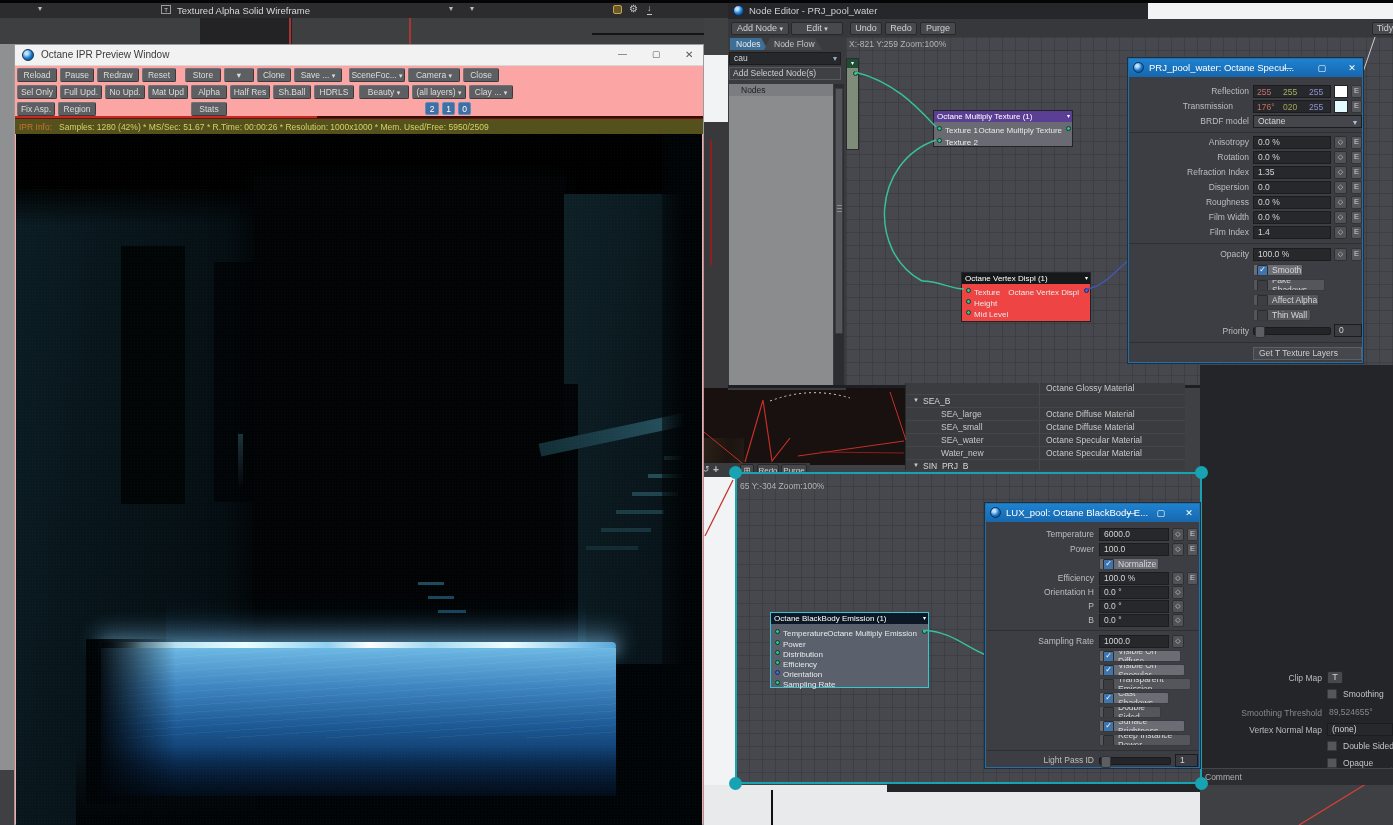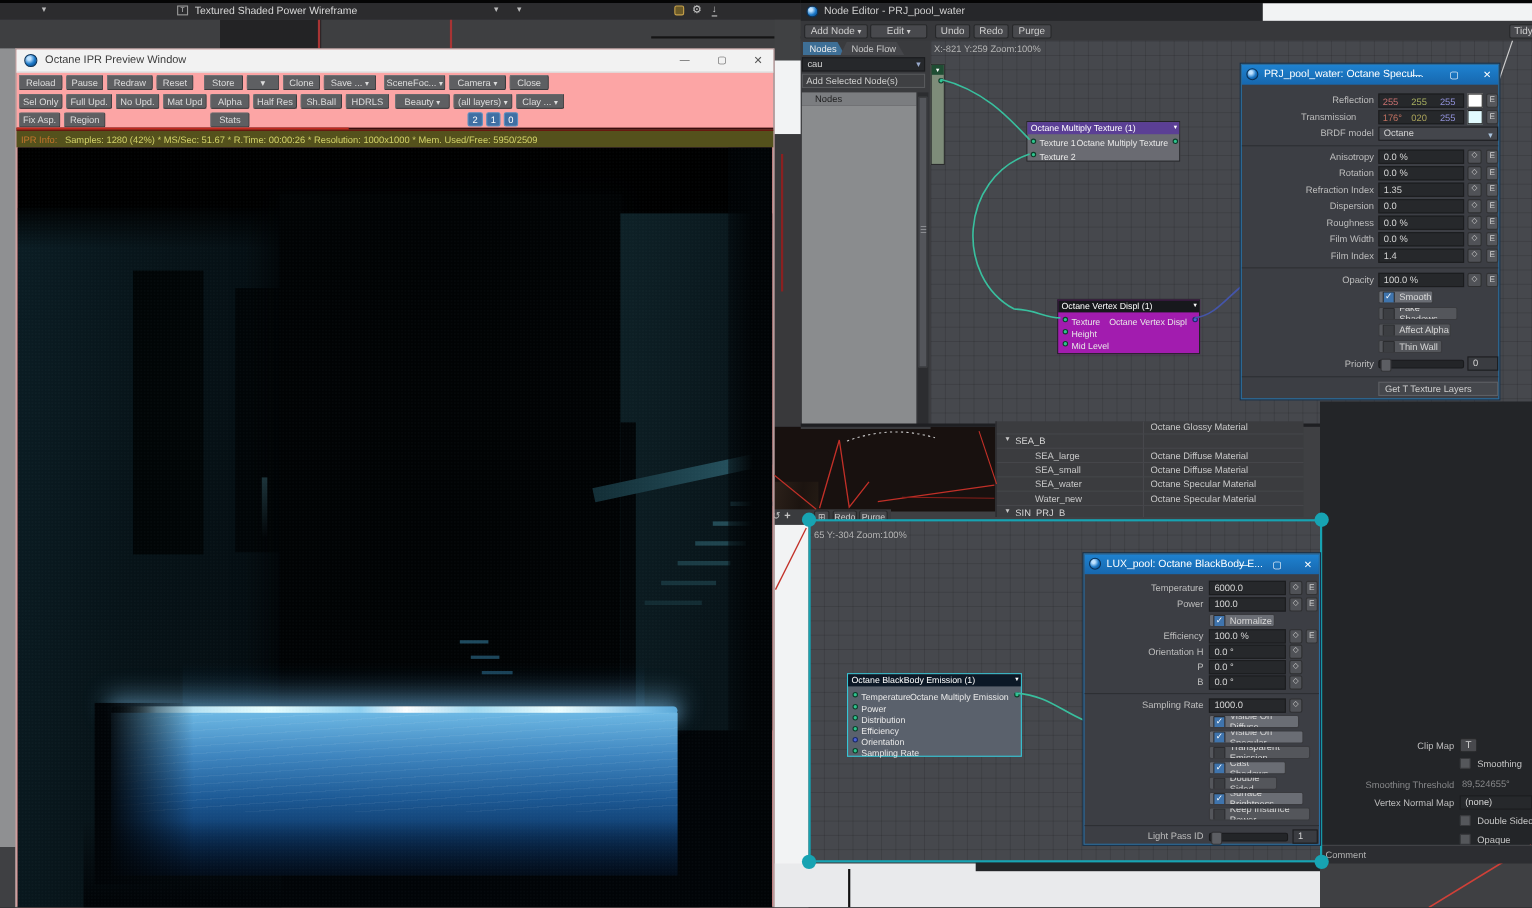--- a/index.html
+++ b/index.html
@@ -44,21 +44,21 @@
 </style>
 </head>
 <body>
 
 <div id="stage">
 
   <div class="a" style="left:0;top:0;width:728px;height:3px;background:#050505;"></div>
   <div class="a" style="left:0;top:3px;width:728px;height:15px;background:#2c2c2e;">
     <span class="a" style="left:38px;top:1px;color:#bbb;font-size:8px;">▾</span>
     <span class="a" style="left:161px;top:2px;width:10px;height:9px;border:1px solid #9a9a9a;color:#cfcfcf;font-size:6px;line-height:9px;text-align:center;">T</span>
-    <span class="a txt" style="left:177px;top:2px;color:#d8d8d8;font-size:9.5px;">Textured Shaded Power Wireframe</span>
+    <span class="a txt" style="left:177px;top:2px;color:#d8d8d8;font-size:9.5px;">Textured Alpha Solid Wireframe</span>
     <span class="a" style="left:449px;top:1px;color:#bbb;font-size:8px;">▾</span>
     <span class="a" style="left:470px;top:1px;color:#bbb;font-size:8px;">▾</span>
     <span class="a" style="left:613px;top:2px;width:9px;height:9px;border:1px solid #c9a34a;border-radius:2px;background:#6b5a28;"></span>
     <span class="a" style="left:629px;top:0;color:#c8c8c8;font-size:10px;">⚙</span>
     <span class="a" style="left:647px;top:0;color:#c8c8c8;font-size:9px;border-bottom:1px solid #c8c8c8;line-height:11px;">↓</span>
   </div>
   <div class="a" style="left:0;top:18px;width:728px;height:26px;background:#3e3f41;">
     <div class="a" style="left:200px;top:0;width:92px;height:26px;background:#232325;"></div>
     <div class="a" style="left:289px;top:0;width:2px;height:26px;background:#a83434;"></div>
     <div class="a" style="left:409px;top:0;width:2px;height:26px;background:#a83434;"></div>
@@ -138,21 +138,21 @@
       <span class="a" style="right:2px;top:0;font-size:6px;">▾</span>
     </div>
     <span class="dot a" style="left:3px;top:15px;"></span>
     <span class="a nlabel" style="left:11px;top:15px;">Texture 1</span>
     <span class="a nlabel" style="right:10px;top:15px;">Octane Multiply Texture</span>
     <span class="dot a" style="left:132px;top:15px;"></span>
     <span class="dot a" style="left:3px;top:27px;"></span>
     <span class="a nlabel" style="left:11px;top:27px;">Texture 2</span>
   </div>
 
-  <div class="a" style="left:961px;top:272px;width:130px;height:50px;background:#a21caf;border:1px solid #222326;">
+  <div class="a" style="left:961px;top:272px;width:130px;height:50px;background:#ef4444;border:1px solid #222326;">
     <div class="a" style="left:0;top:0;width:128px;height:11px;background:#17181c;color:#fff;font-size:8px;line-height:11px;padding-left:3px;">
       <span>Octane Vertex Displ (1)</span>
       <span class="a" style="right:2px;top:0;font-size:6px;">▾</span>
     </div>
     <span class="dot a" style="left:4px;top:15px;"></span>
     <span class="a nlabel" style="left:12px;top:15px;">Texture</span>
     <span class="a nlabel" style="right:11px;top:15px;">Octane Vertex Displ</span>
     <span class="dot blu a" style="left:122px;top:15px;"></span>
     <span class="dot a" style="left:4px;top:26px;"></span>
     <span class="a nlabel" style="left:12px;top:26px;">Height</span>

